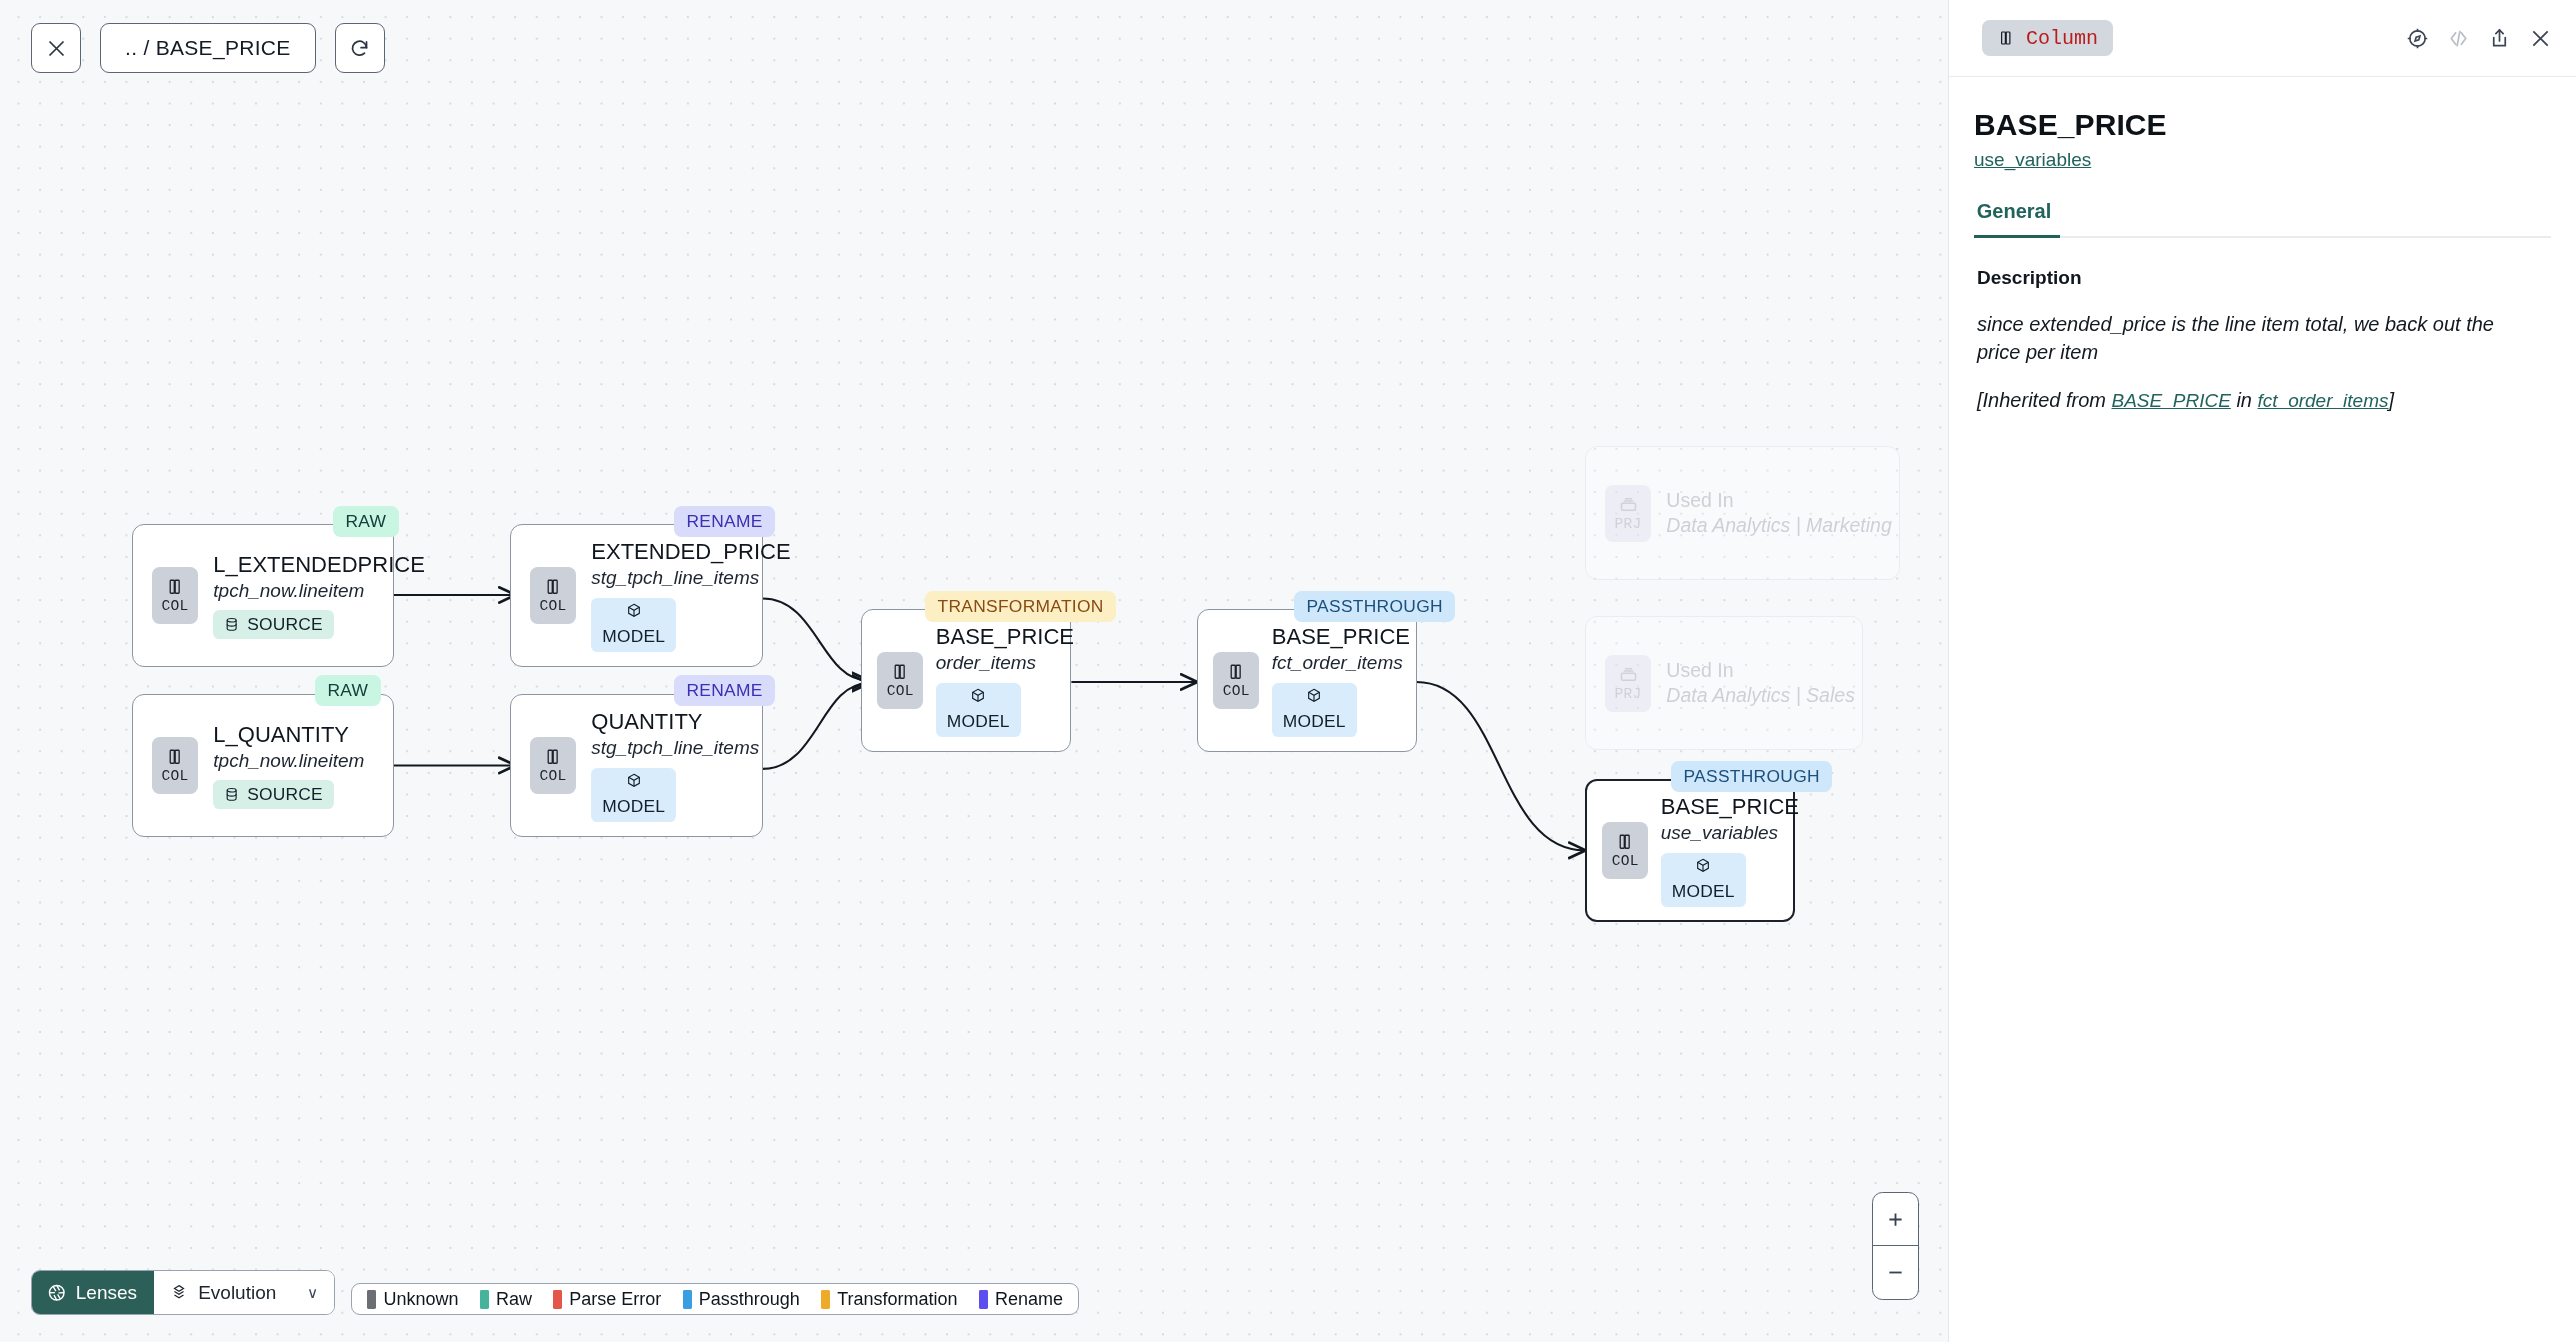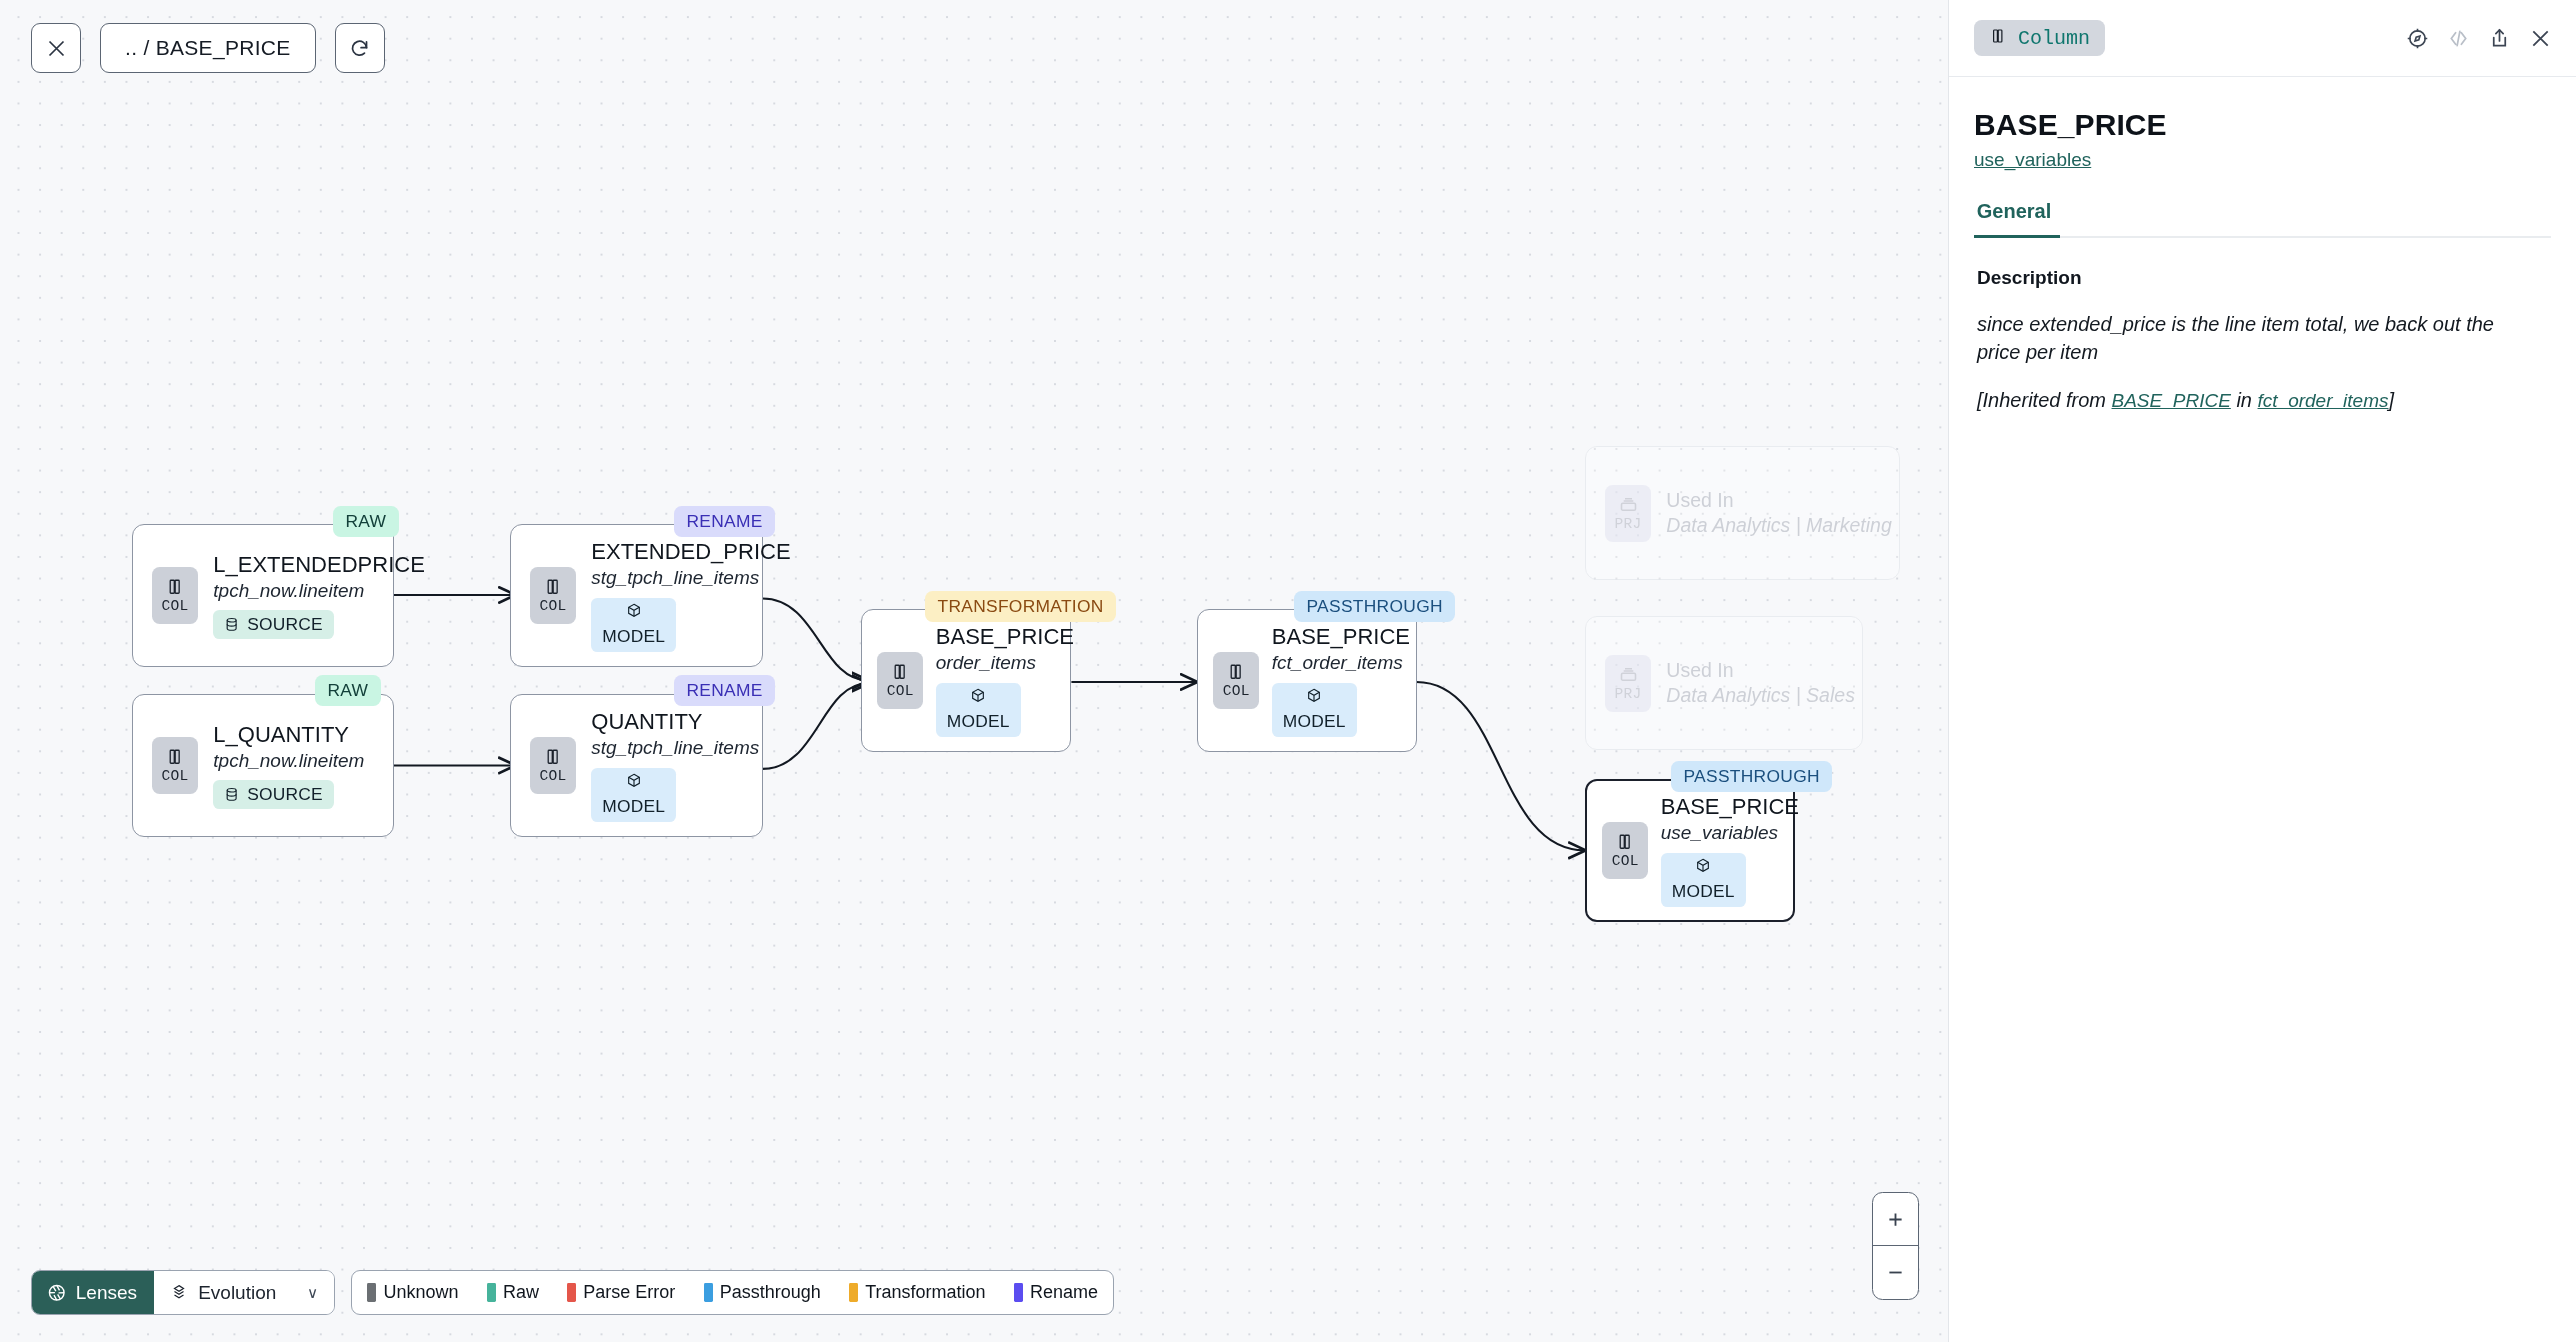--- a/index.html
+++ b/index.html
@@ -43,23 +43,23 @@
     background: #2b5f58; color: #fff; display: flex; align-items: center; gap: 9px;
     padding: 0 16.7px 0 15.3px; font-size: 19px; cursor: pointer;
   }
   .lens-select {
     display: flex; align-items: center; gap: 9.7px; padding: 0 15.3px 0 16.7px;
     font-size: 19px; color: #1d242e; cursor: pointer; background: #fff;
   }
   .lens-select .chev { font-size: 15.3px; color: #3d4755; margin-left: 21px; }
 
   .legend {
-    display: flex; align-items: center; gap: 11px;
+    display: flex; align-items: center; gap: 4px;
     border: 0.9px solid #9aa3b0; border-radius: 9px; background: #fff;
-    height: 45px; padding: 0 15.3px;
+    height: 32px; padding: 0 15.3px;
   }
   .legend-item { display: flex; align-items: center; gap: 7px; margin-right: 17.4px; font-size: 18px; color: #10161e; }
   .legend-item:last-child { margin-right: 0; }
   .sw { width: 9px; height: 19px; border-radius: 1.4px; display: inline-block; }
 
   
   .zoomctl {
     position: absolute; right: 29px; bottom: 43px; width: 47px;
     border: 1.1px solid #5b6573; border-radius: 10.4px; background: #fff;
     z-index: 40; overflow: hidden;
@@ -114,23 +114,23 @@
   
   .panel {
     flex: 0 0 628px; width: 628px; height: 1343px; background: #ffffff;
     border-left: 1px solid #e3e6ea; display: flex; flex-direction: column;
   }
   .panel-head {
     height: 77px; display: flex; align-items: center; justify-content: space-between;
     padding: 0 24px 0 25px; border-bottom: 1px solid #e7eaee;
   }
   .type-chip {
-    display: flex; gap: 9.7px; background: #d3d7de;
-    border-radius: 7.7px; padding: 6.3px 15.3px; color: #0f766e;
-    font-family: "Liberation Mono", monospace; font-size: 20px;
+    display: flex; align-items: center; gap: 9.7px; background: #d3d7de;
+    border-radius: 7.7px; padding: 6.3px 15.3px; color: #b91c1c;
+    font-family: "Liberation Mono", monospace; font-size: 20px; margin-left: 8px;
   }
   .head-icons { display: flex; align-items: center; gap: 18px; color: #3c4插; }
   .head-icons { color: #3c4553; }
   .ico-btn { cursor: pointer; display: flex; align-items: center; }
   .ico-btn.muted { color: #b9bfc8; }
 
   .panel-title { font-size: 30px; font-weight: bold; color: #0d1219; padding: 31px 25px 0 25px; letter-spacing: 0.1px; }
   .panel-link { padding: 7px 25px 0 25px; }
   .panel-link a, .inl-link { color: #20635c; text-decoration: underline; font-size: 19px; cursor: pointer; }
 

